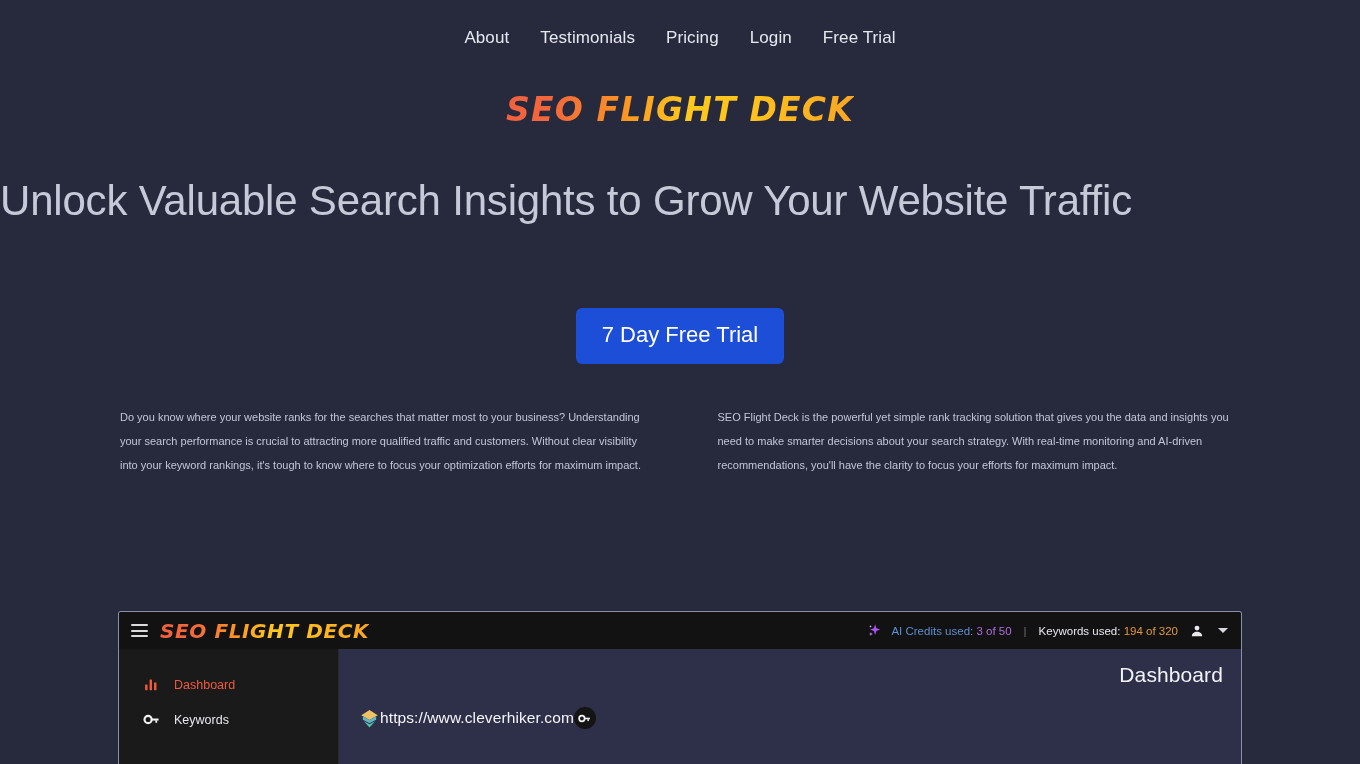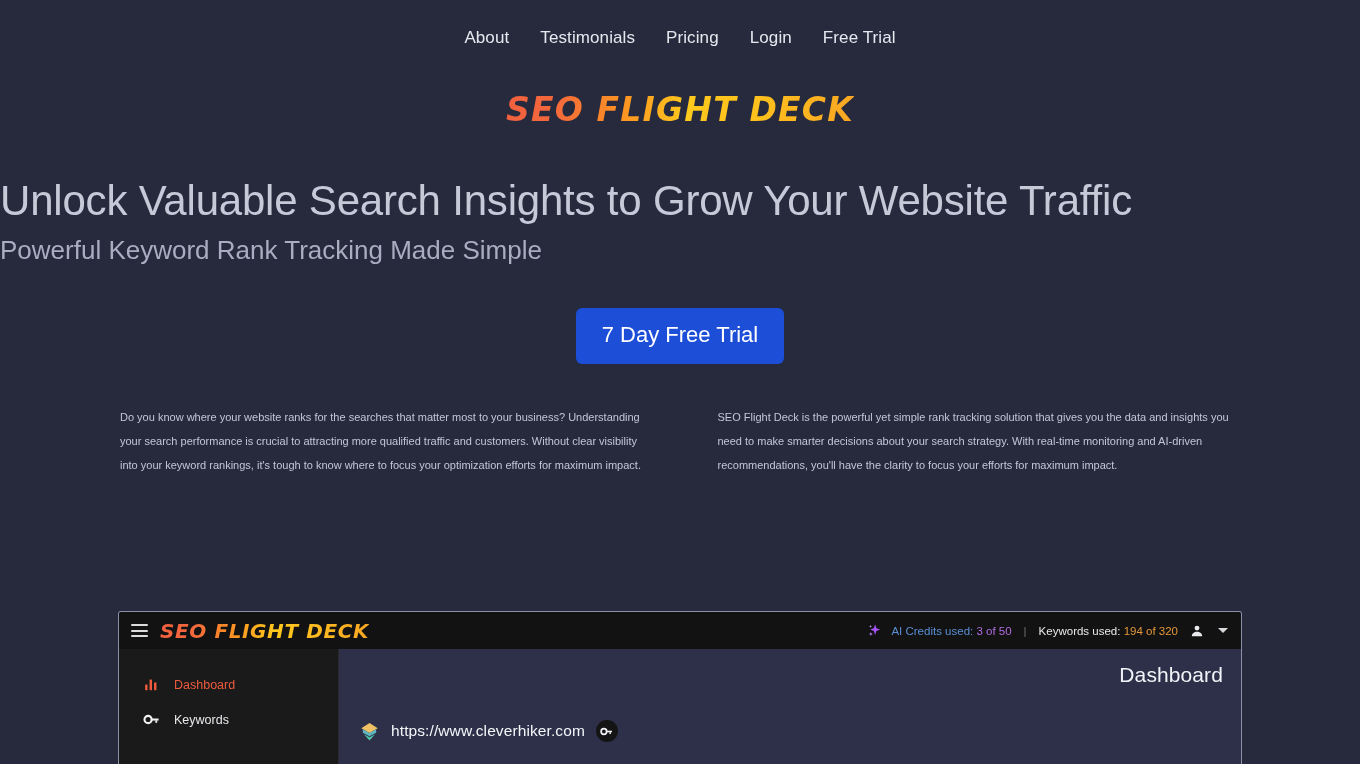--- a/index.html
+++ b/index.html
@@ -116,21 +116,21 @@
   .side-item {
     display:flex; align-items:center; gap:14px;
     padding:0 0 0 24px; height:35px;
     font-size:12.5px; color:#e8e8ee; cursor:pointer;
   }
   .side-item.active { color:#ef5b3c; }
   .side-ico { width:17px; height:17px; flex:0 0 auto; display:block; }
 
   .shot-main { flex:1; background:#2d3048; padding:14px 18px 0 20px; position:relative; }
   .shot-title { font-size:21px; color:#f2f3f8; letter-spacing:.1px; }
-  .site-row { display:flex; align-items:center; gap:11px; margin-top:33px; }
+  .site-row { display:flex; align-items:center; margin-top:20px; }
   .favicon { width:21px; height:21px; flex:0 0 auto; }
   .site-url { font-size:15.5px; color:#f5f6fa; letter-spacing:.1px; }
   .keybadge {
     width:22px; height:22px; border-radius:50%; background:#141414;
     display:flex; align-items:center; justify-content:center; flex:0 0 auto; cursor:pointer;
   }
 </style>
 </head>
 <body>
 
@@ -143,21 +143,20 @@
     <a class="navlink">Login</a>
     <a class="navlink">Free Trial</a>
   </nav>
 
   <div class="logo-wrap">
     <span class="logo">SEO FLIGHT DECK</span>
   </div>
 
   <header class="hero">
     <h1>Unlock Valuable Search Insights to Grow Your Website Traffic</h1>
-    <h2>Powerful Keyword Rank Tracking Made Simple</h2>
   </header>
 
   <div class="cta-row">
     <button class="cta">7 Day Free Trial</button>
   </div>
 
   <section class="cols">
     <div class="col">
       <p>Do you know where your website ranks for the searches that matter most to your business? Understanding your search performance is crucial to attracting more qualified traffic and customers. Without clear visibility into your keyword rankings, it's tough to know where to focus your optimization efforts for maximum impact.</p>
     </div>

